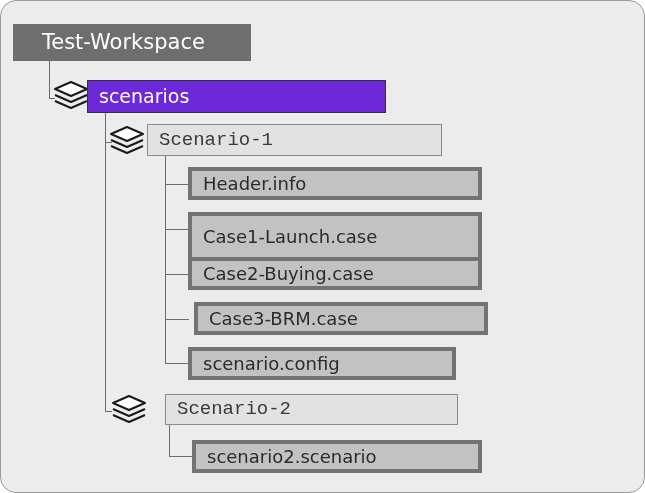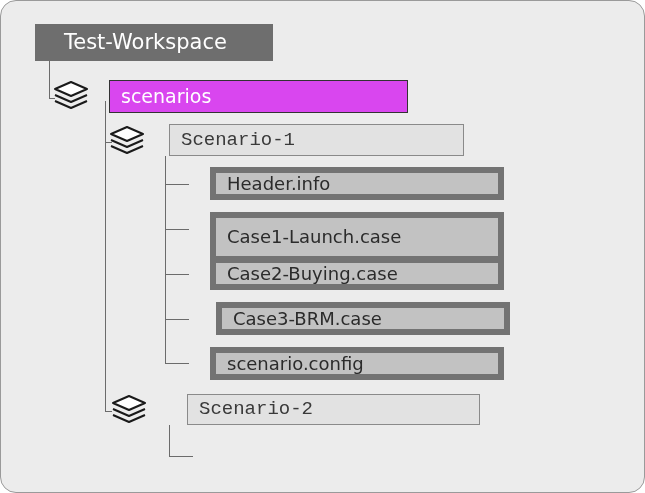--- a/index.html
+++ b/index.html
@@ -21,50 +21,49 @@
     overflow: hidden;
   }
   
   .node {
     position: absolute;
     box-sizing: border-box;
     display: flex;
     align-items: center;
     white-space: nowrap;
     overflow: hidden;
-    margin-left: 22px;
   }
   .node .label {
     display: block;
     padding-left: 11px;
     line-height: 1;
   }
   .node-root {
     background: #6e6e6e;
     border: 1px solid #6e6e6e;
     color: #ffffff;
     font-size: 21px;
   }
   .node-root .label { padding-left: 28px; }
   .node-selected {
-    background: #d946ef;
+    background: #6d28d9;
     border: 1px solid #333333;
     color: #ffffff;
     font-size: 19px;
   }
   .node-folder {
     background: #e2e2e2;
     border: 1px solid #8a8a8a;
     color: #3a3a3a;
     font-size: 19px;
     font-family: Liberation Mono, monospace;
   }
   .node-file {
     background: #c2c2c2;
-    border: 6px solid #737373;
+    border: 4px solid #737373;
     color: #2b2b2b;
     font-size: 18px;
   }
   
   .line {
     position: absolute;
     background: #6b6b6b;
   }
   .line-v { width: 1px; }
   .line-h { height: 1px; }
@@ -158,32 +157,35 @@
   </div>
 
   <div class="node node-file" style="left:187px; top:256px; width:294px; height:33px;">
     <span class="label">Case2-Buying.case</span>
   </div>
 
   <div class="node node-file" style="left:193px; top:301px; width:294px; height:33px;">
     <span class="label">Case3-BRM.case</span>
   </div>
 
-  <div class="node node-file" style="left:187px; top:346px; width:294px; height:33px;">
+  <div class="node node-file" style="left:187px; top:346px; width:268px; height:33px;">
     <span class="label">scenario.config</span>
   </div>
 
   <div class="folder-icon" style="left:108px; top:392px;">
     <svg viewBox="0 0 40 34" xmlns="http://www.w3.org/2000/svg">
       <g fill="none" stroke="#1a1a1a" stroke-width="2" stroke-linejoin="round">
         <path d="M20 3 L36 10 L20 17 L4 10 Z" fill="#ffffff"></path>
         <path d="M4 16 L20 23 L36 16"></path>
         <path d="M4 22 L20 29 L36 22"></path>
       </g>
     </svg>
   </div>
   <div class="node node-folder" style="left:164px; top:393px; width:293px; height:31px;">
     <span class="label">Scenario-2</span>
   </div>
 
+  <div class="node node-file" style="left:191px; top:439px; width:290px; height:33px;">
+    <span class="label">scenario2.scenario</span>
+  </div>
 
 
 </div>
 
 </body></html>

